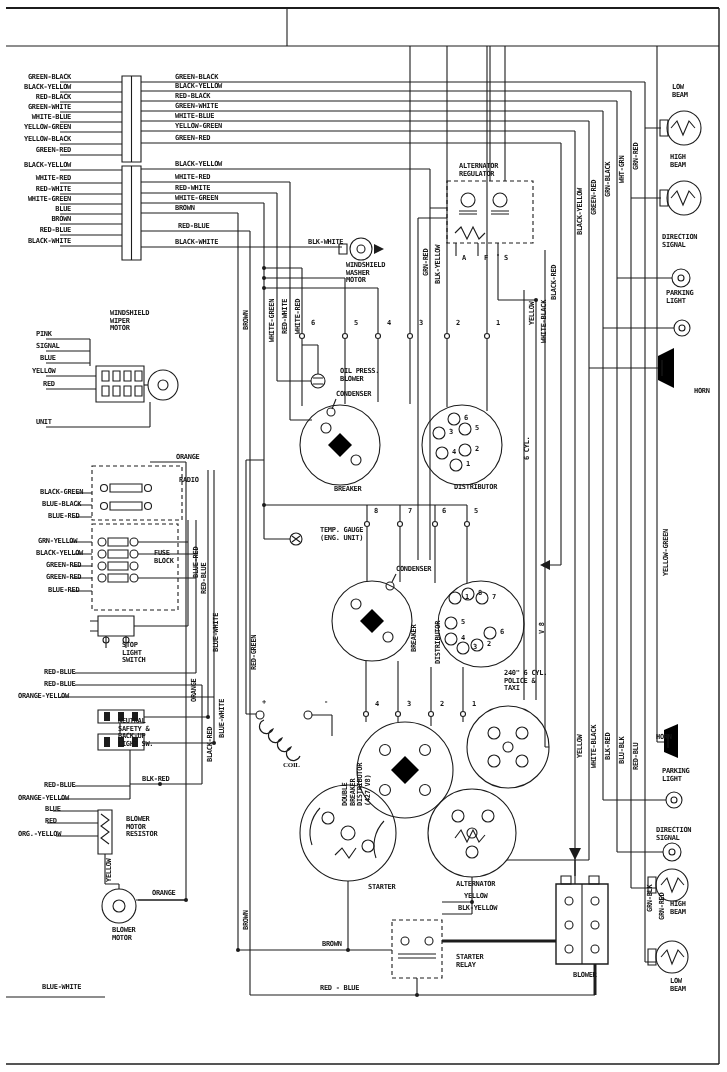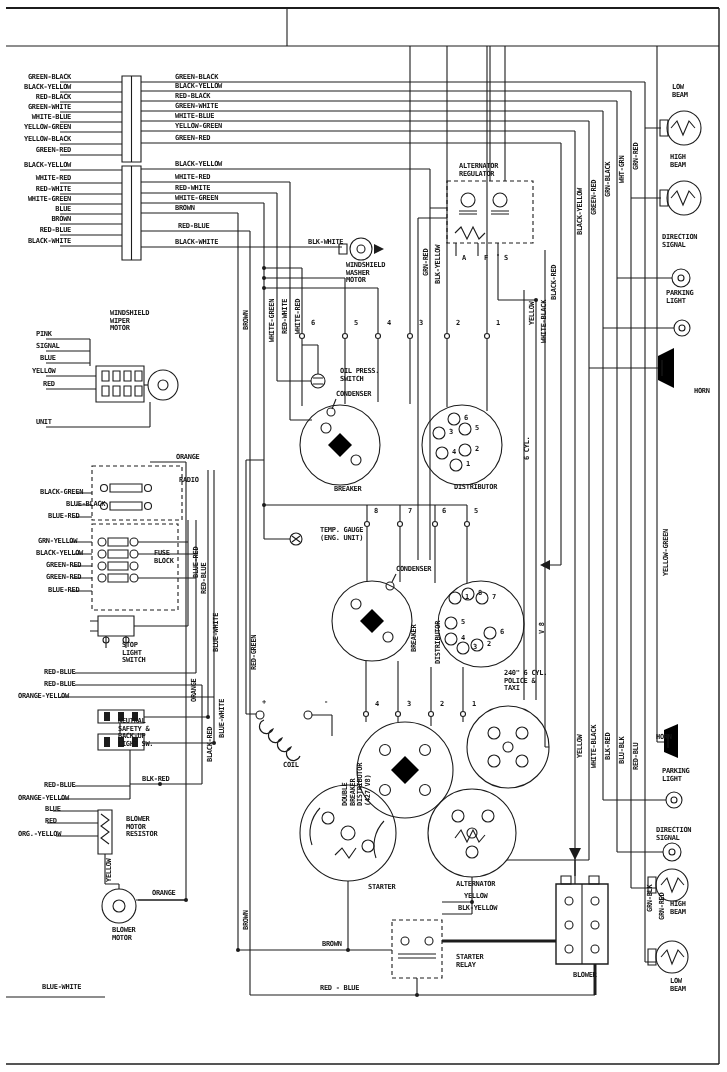--- a/index.html
+++ b/index.html
@@ -432,21 +432,21 @@
       <div class="lbl" style="left: 20px; top: 368px;">YELLOW</div>
       <div class="lbl" style="left: 31px; top: 381px;">RED</div>
       <div class="lbl" style="left: 24px; top: 419px;">UNIT</div>
       <div class="lbl" style="left: 299px; top: 320px;">6</div>
       <div class="lbl" style="left: 342px; top: 320px;">5</div>
       <div class="lbl" style="left: 375px; top: 320px;">4</div>
       <div class="lbl" style="left: 407px; top: 320px;">3</div>
       <div class="lbl" style="left: 444px; top: 320px;">2</div>
       <div class="lbl" style="left: 484px; top: 320px;">1</div>
       <div class="lbl ctr" style="left: 328px; top: 368px; width: 48px;">OIL PRESS.
-SWITCH</div>
+BLOWER</div>
       <div class="lbl" style="left: 324px; top: 391px;">CONDENSER</div>
       <div class="lbl" style="left: 322px; top: 486px;">BREAKER</div>
       <div class="lbl" style="left: 442px; top: 484px;">DISTRIBUTOR</div>
       <div class="lbl rot" style="left: 512px; top: 460px;">6 CYL.</div>
       <div class="lbl" style="left: 452px; top: 415px;">6</div>
       <div class="lbl" style="left: 437px; top: 429px;">3</div>
       <div class="lbl" style="left: 463px; top: 425px;">5</div>
       <div class="lbl" style="left: 440px; top: 449px;">4</div>
       <div class="lbl" style="left: 463px; top: 446px;">2</div>
       <div class="lbl" style="left: 454px; top: 461px;">1</div>
@@ -466,21 +466,21 @@
       <div class="lbl" style="left: 449px; top: 619px;">5</div>
       <div class="lbl" style="left: 449px; top: 635px;">4</div>
       <div class="lbl" style="left: 461px; top: 644px;">3</div>
       <div class="lbl" style="left: 475px; top: 641px;">2</div>
       <div class="lbl" style="left: 488px; top: 629px;">6</div>
       <div class="lbl" style="left: 164px; top: 454px;">ORANGE</div>
       <div class="lbl" style="left: 167px; top: 477px;">RADIO</div>
       <div class="lbl ctr" style="left: 142px; top: 550px; width: 38px;">FUSE
 BLOCK</div>
       <div class="lbl" style="left: 28px; top: 489px;">BLACK-GREEN</div>
-      <div class="lbl" style="left: 30px; top: 501px; margin-left: 24px;">BLUE-BLACK</div>
+      <div class="lbl" style="left: 30px; top: 501px;">BLUE-BLACK</div>
       <div class="lbl" style="left: 36px; top: 513px;">BLUE-RED</div>
       <div class="lbl" style="left: 26px; top: 538px;">GRN-YELLOW</div>
       <div class="lbl" style="left: 24px; top: 550px;">BLACK-YELLOW</div>
       <div class="lbl" style="left: 34px; top: 562px;">GREEN-RED</div>
       <div class="lbl" style="left: 34px; top: 574px;">GREEN-RED</div>
       <div class="lbl" style="left: 36px; top: 587px;">BLUE-RED</div>
       <div class="lbl rot" style="left: 181px; top: 578px;">BLUE-RED</div>
       <div class="lbl rot" style="left: 189px; top: 594px;">RED-BLUE</div>
       <div class="lbl rot" style="left: 201px; top: 652px;">BLUE-WHITE</div>
       <div class="lbl rot" style="left: 179px; top: 702px;">ORANGE</div>
@@ -500,21 +500,21 @@
       <div class="lbl" style="left: 6px; top: 693px;">ORANGE-YELLOW</div>
       <div class="lbl ctr" style="left: 106px; top: 718px; width: 54px;">NEUTRAL
 SAFETY &amp;
 BACK-UP
 LIGHT SW.</div>
       <div class="lbl" style="left: 32px; top: 782px;">RED-BLUE</div>
       <div class="lbl" style="left: 6px; top: 795px;">ORANGE-YELLOW</div>
       <div class="lbl" style="left: 130px; top: 776px;">BLK-RED</div>
       <div class="lbl" style="left: 250px; top: 699px;">+</div>
       <div class="lbl" style="left: 312px; top: 699px;">-</div>
-      <div class="lbl" style="left: 271px; top: 762px;">COIL</div>
+      <div class="lbl" style="left: 271px; top: 762px; font-family: Liberation Serif, serif;">COIL</div>
       <div class="lbl ctr" style="left: 492px; top: 670px; width: 58px;">240" 6 CYL.
 POLICE &amp;
 TAXI</div>
       <div class="lbl rot" style="left: 330px; top: 806px;">DOUBLE
 BREAKER
 DISTRIBUTOR
 (427 V8)</div>
       <div class="lbl" style="left: 363px; top: 701px;">4</div>
       <div class="lbl" style="left: 395px; top: 701px;">3</div>
       <div class="lbl" style="left: 428px; top: 701px;">2</div>

